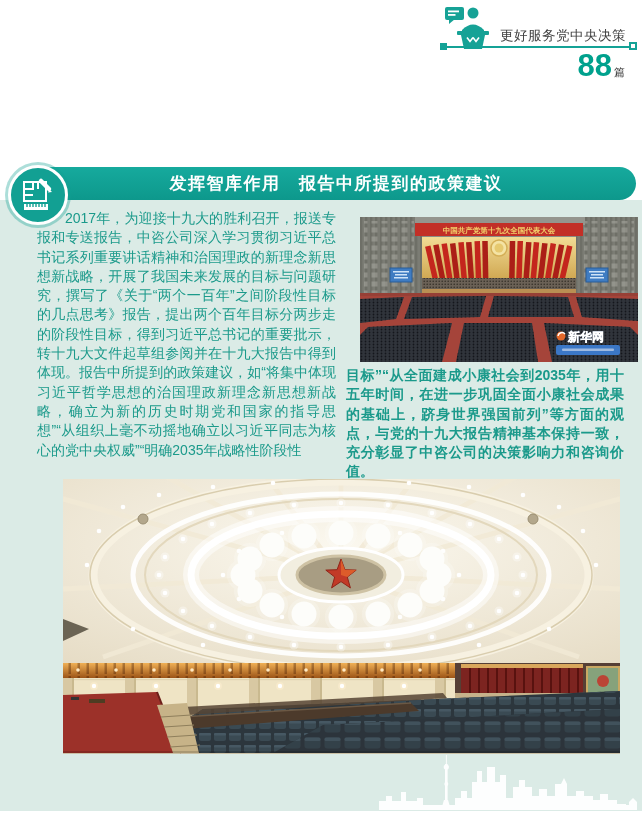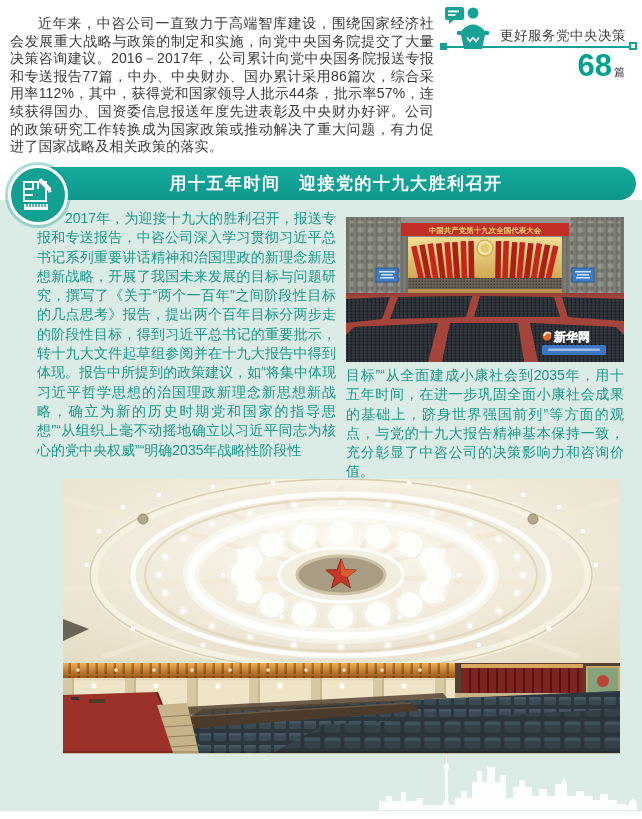--- a/index.html
+++ b/index.html
@@ -19,57 +19,56 @@
   .stat-unit{font-size:11px;color:#3A3A3A;font-weight:normal;margin-left:2px;}
   .banner{position:absolute;left:36px;top:167px;width:600px;height:33px;border-radius:17px;
           background:linear-gradient(#16aa9d,#0d988c);display:flex;align-items:center;justify-content:center;}
   .banner-title{color:#fff;font-size:17px;font-weight:bold;letter-spacing:1.5px;}
   .badge{position:absolute;left:8px;top:165px;width:60px;height:60px;border-radius:50%;
          background:#12A093;border:3px solid #fff;box-shadow:0 0 0 3px rgba(18,160,147,.35);
          box-sizing:border-box;display:flex;align-items:center;justify-content:center;}
   .col-left{position:absolute;left:37px;top:209px;width:299px;font-size:14px;line-height:19.3px;
             color:#1B9A8B;text-align:justify;text-indent:2em;}
   .col-right{position:absolute;left:346px;top:366px;width:278px;font-size:14px;line-height:19.3px;
-             color:#1B9A8B;text-align:justify;}
-  .congress{position:absolute;left:346px;top:217px;width:278px;height:145px;border-radius:19px;}
+             color:#1B9A8B;text-align:justify;font-weight:bold;}
+  .congress{position:absolute;left:360px;top:217px;width:278px;height:145px;border-radius:19px;}
   .hall{position:absolute;left:63px;top:479px;width:557px;height:275px;}
   .skyline{position:absolute;left:378px;top:754px;width:262px;height:57px;}
   svg{display:block;}
 </style>
 </head>
 <body>
 
 <div class="page">
 
   <div class="section-bg"></div>
 
-  <div class="intro">近年来，中咨公司一直致力于高端智库建设，围绕国家经济社会发展重大战略与政策的制定和实施，向党中央国务院提交了大量决策咨询建议。2016－2017年，公司累计向党中央国务院报送专报和专送报告77篇，中办、中央财办、国办累计采用86篇次，综合采用率112%，其中，获得党和国家领导人批示44条，批示率57%，连续获得国办、国资委信息报送年度先进表彰及中央财办好评。公司的政策研究工作转换成为国家政策或推动解决了重大问题，有力促进了国家战略及相关政策的落实。</div>
 
   <svg class="stat-icon" viewBox="0 0 50 46">
     <g fill="#16A296">
       <rect x="1" y="3" width="19" height="13" rx="2"></rect>
       <polygon points="5,15 11,15 5,20"></polygon>
       <circle cx="29" cy="9" r="5.5"></circle>
       <path d="M18,26 Q29,15 40,26 L40,28 L18,28 Z"></path>
       <rect x="13" y="27" width="32" height="4" rx="1"></rect>
       <polygon points="17,31 41,31 38,45 20,45"></polygon>
     </g>
     <rect x="4" y="6.5" width="11" height="1.8" fill="#fff"></rect>
     <rect x="4" y="10" width="7.5" height="1.8" fill="#fff"></rect>
     <path d="M23,33.5 l3,4 3,-4" stroke="#fff" stroke-width="1.6" fill="none"></path>
     <path d="M29,33.5 l3,4 3,-4" stroke="#fff" stroke-width="1.6" fill="none"></path>
   </svg>
   <div class="stat-label">更好服务党中央决策</div>
   <div class="stat-line"></div>
   <div class="sq-left"></div>
   <div class="sq-right"></div>
-  <div class="stat-value"><span>68</span><span class="stat-unit">篇</span></div>
+  <div class="stat-value"><span>88</span><span class="stat-unit">篇</span></div>
 
   <div class="banner">
-    <span class="banner-title">用十五年时间　迎接党的十九大胜利召开</span>
+    <span class="banner-title">发挥智库作用　报告中所提到的政策建议</span>
   </div>
   <div class="badge">
     <svg width="36" height="36" viewBox="0 0 36 36">
       <g stroke="#fff" stroke-width="2" fill="none">
         <rect x="4" y="5" width="22" height="19"></rect>
         <path d="M13,5 V12 H4"></path>
         <path d="M4,18 H13 M18,5 V12"></path>
       </g>
       <line x1="21" y1="4" x2="29" y2="12" stroke="#fff" stroke-width="4.5" stroke-linecap="round"></line>
       <polygon points="29.5,12.5 32,15 28,15.5" fill="#fff"></polygon>

